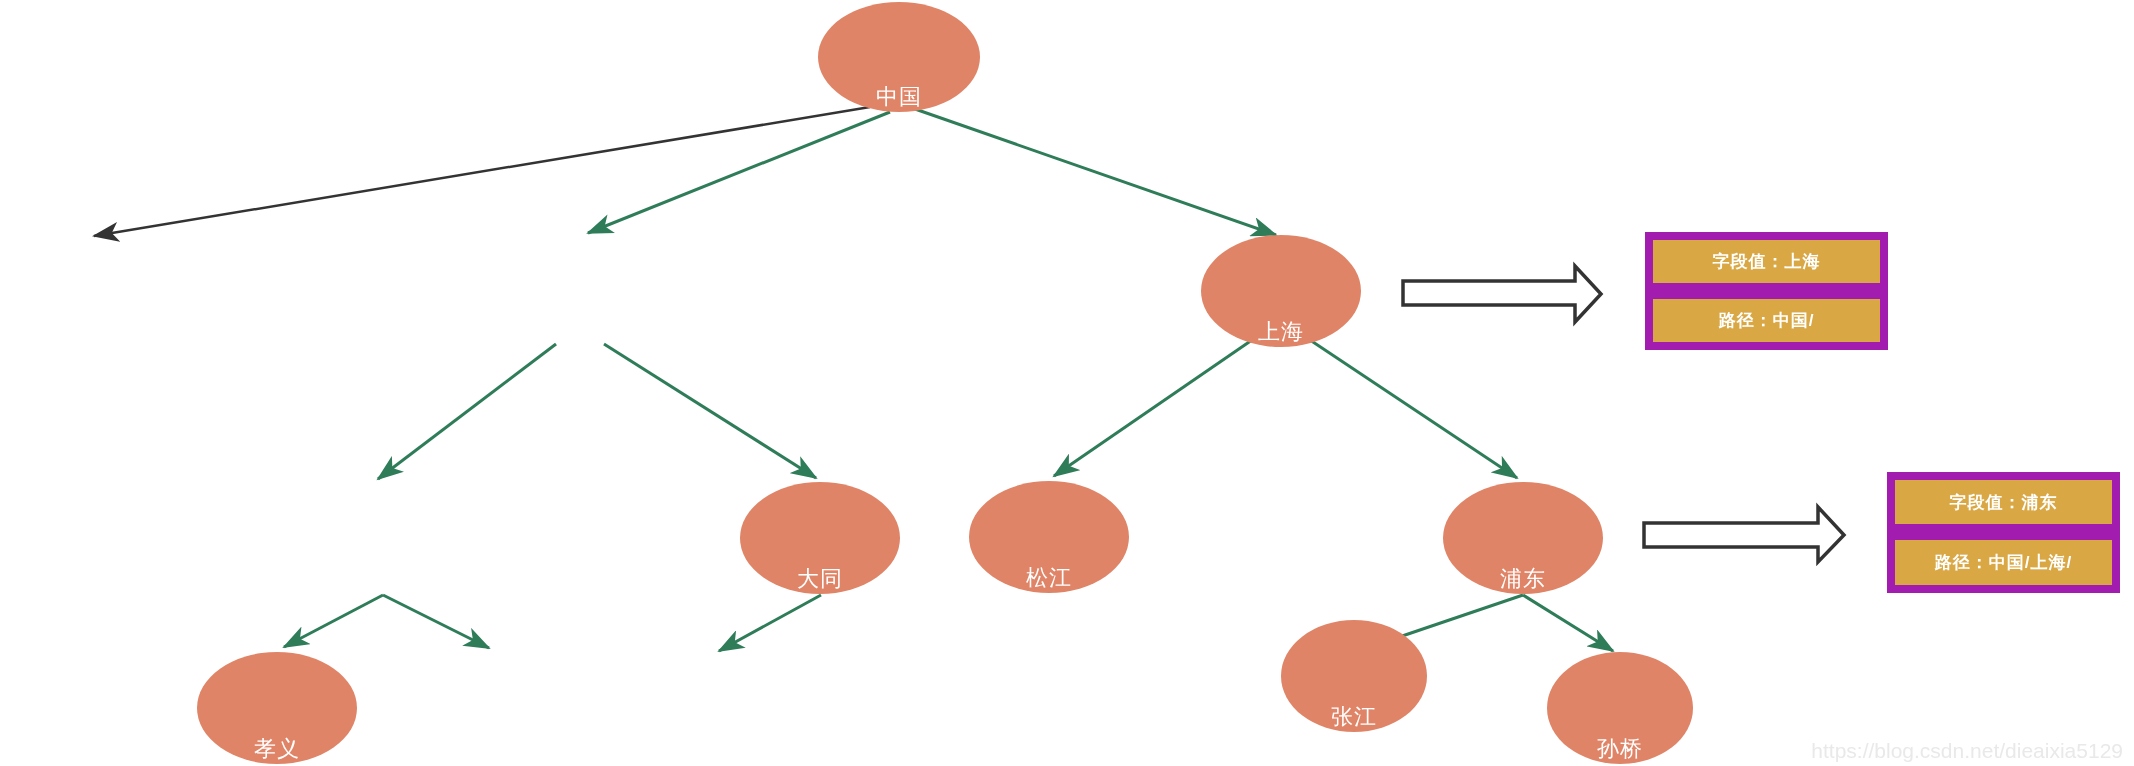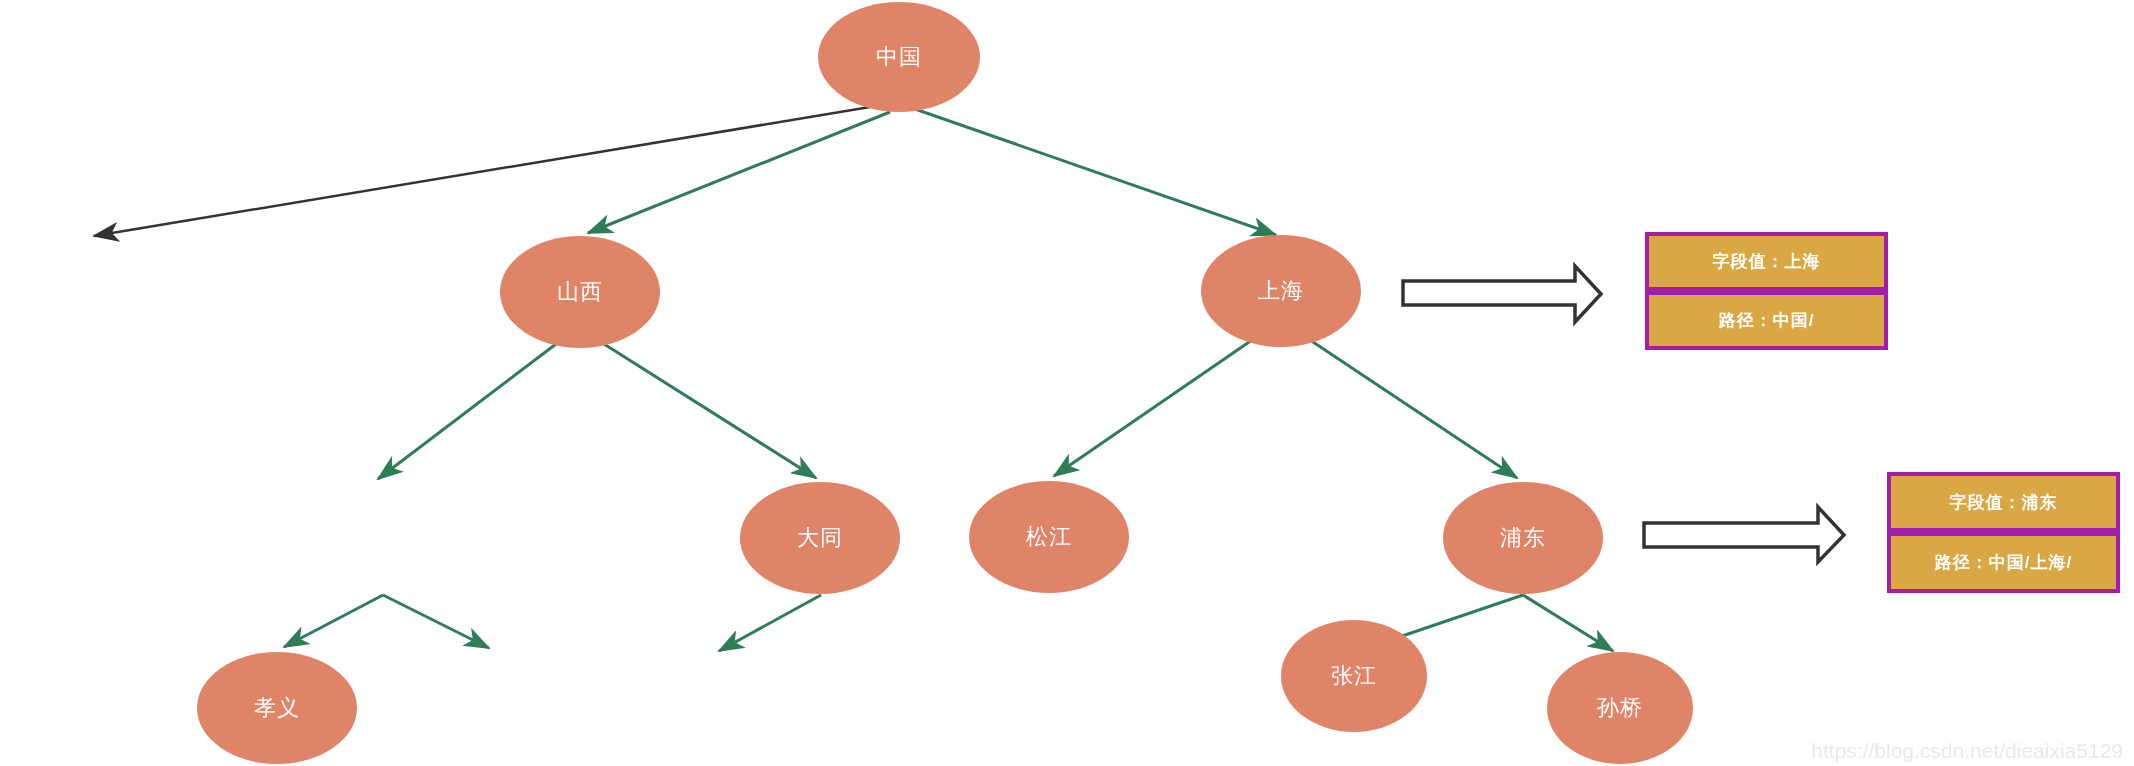--- a/index.html
+++ b/index.html
@@ -9,36 +9,36 @@
     background:#ffffff;
     overflow:hidden;
     font-family:"Liberation Sans","DejaVu Sans",sans-serif;
   }
   #edge-layer{position:absolute;left:0;top:0;z-index:1;}
   .node{
     position:absolute;
     width:160px;height:112px;
     background:#E08467;
     border-radius:50%;
-    display:flex;align-items:center;justify-content:center;
+    display:flex;align-items:flex-end;justify-content:center;
     z-index:2;
   }
   .node span{
     color:#ffffff;
     font-size:22px;
     letter-spacing:1px;
     white-space:nowrap;
   }
   .anno{
     position:absolute;
     z-index:3;
   }
   .anno-row{
     box-sizing:border-box;
-    border:4px solid #a21caf;
+    border:8px solid #a21caf;
     background:#D9A844;
     color:#ffffff;
     font-size:17px;
     font-weight:600;
     letter-spacing:1px;
     display:flex;align-items:center;justify-content:center;
     white-space:nowrap;
   }
   .watermark{
     position:absolute;
@@ -77,23 +77,20 @@
     <line x1="1523" y1="595" x2="1358" y2="651" stroke="#2F7C59" stroke-width="3" marker-end="url(#arrow-green)"></line>
     <line x1="1523" y1="595" x2="1613" y2="651" stroke="#2F7C59" stroke-width="3" marker-end="url(#arrow-green)"></line>
 
     <path d="M1403,281 L1575,281 L1575,266 L1601,294 L1575,322 L1575,305 L1403,305 Z" fill="#ffffff" stroke="#333333" stroke-width="3.5"></path>
     <path d="M1644,523 L1818,523 L1818,507 L1844,535 L1818,562 L1818,547 L1644,547 Z" fill="#ffffff" stroke="#333333" stroke-width="3.5"></path>
   </svg>
 
   <div class="node" style="left:818px;top:2px;width:162px;height:110px">
     <span>中国</span>
   </div>
-  <div class="node" style="left:500px;top:236px">
-    <span>山西</span>
-  </div>
   <div class="node" style="left:1201px;top:235px">
     <span>上海</span>
   </div>
   <div class="node" style="left:740px;top:482px">
     <span>大同</span>
   </div>
   <div class="node" style="left:969px;top:481px">
     <span>松江</span>
   </div>
   <div class="node" style="left:1443px;top:482px">

